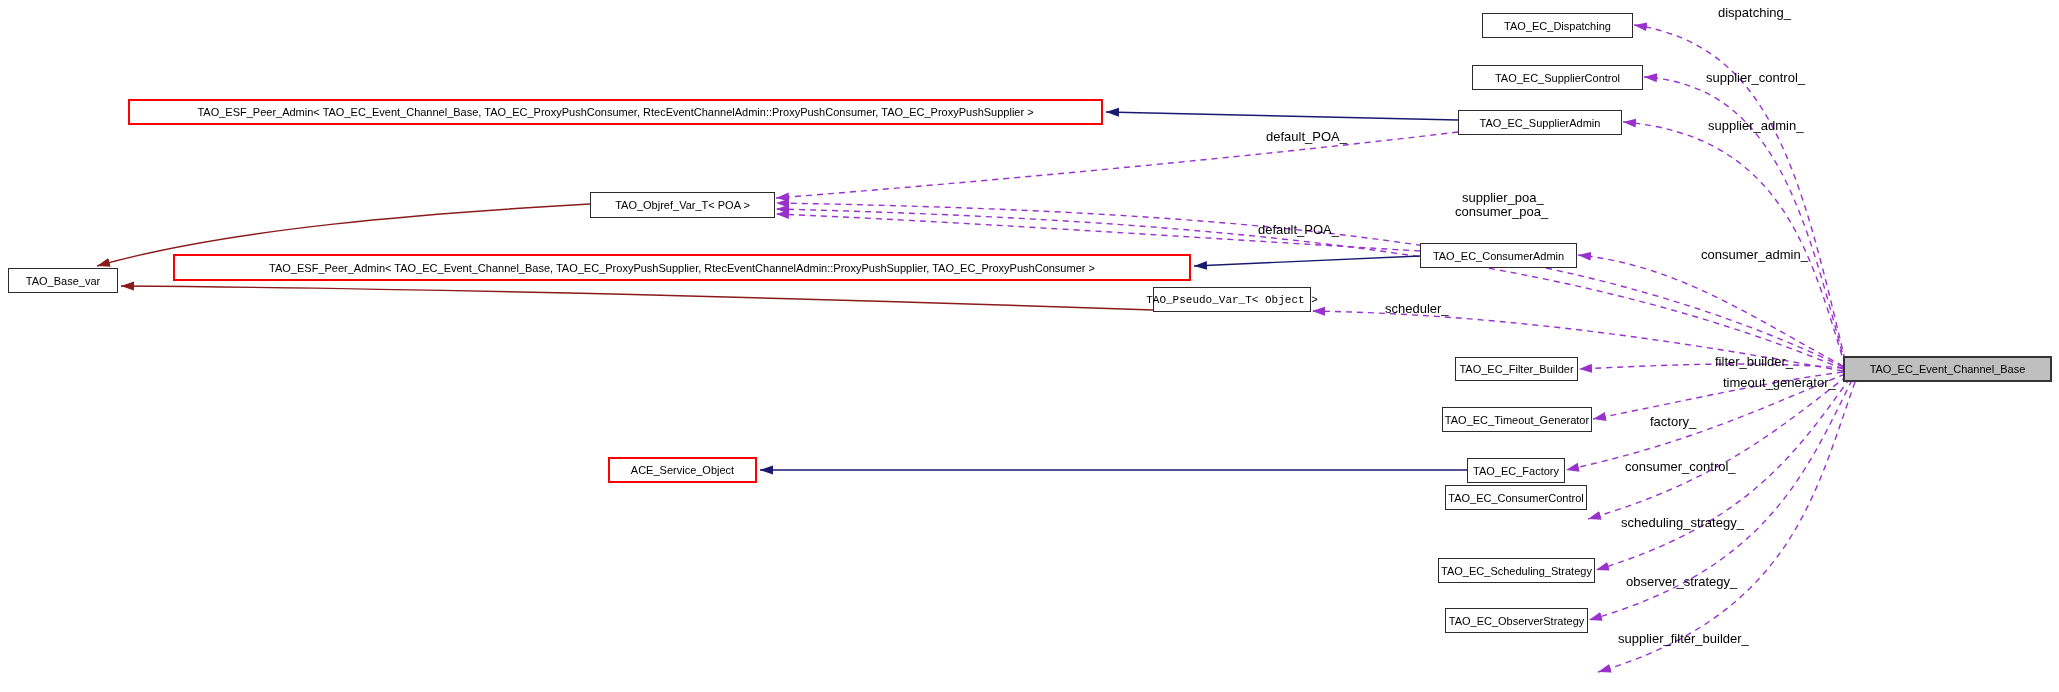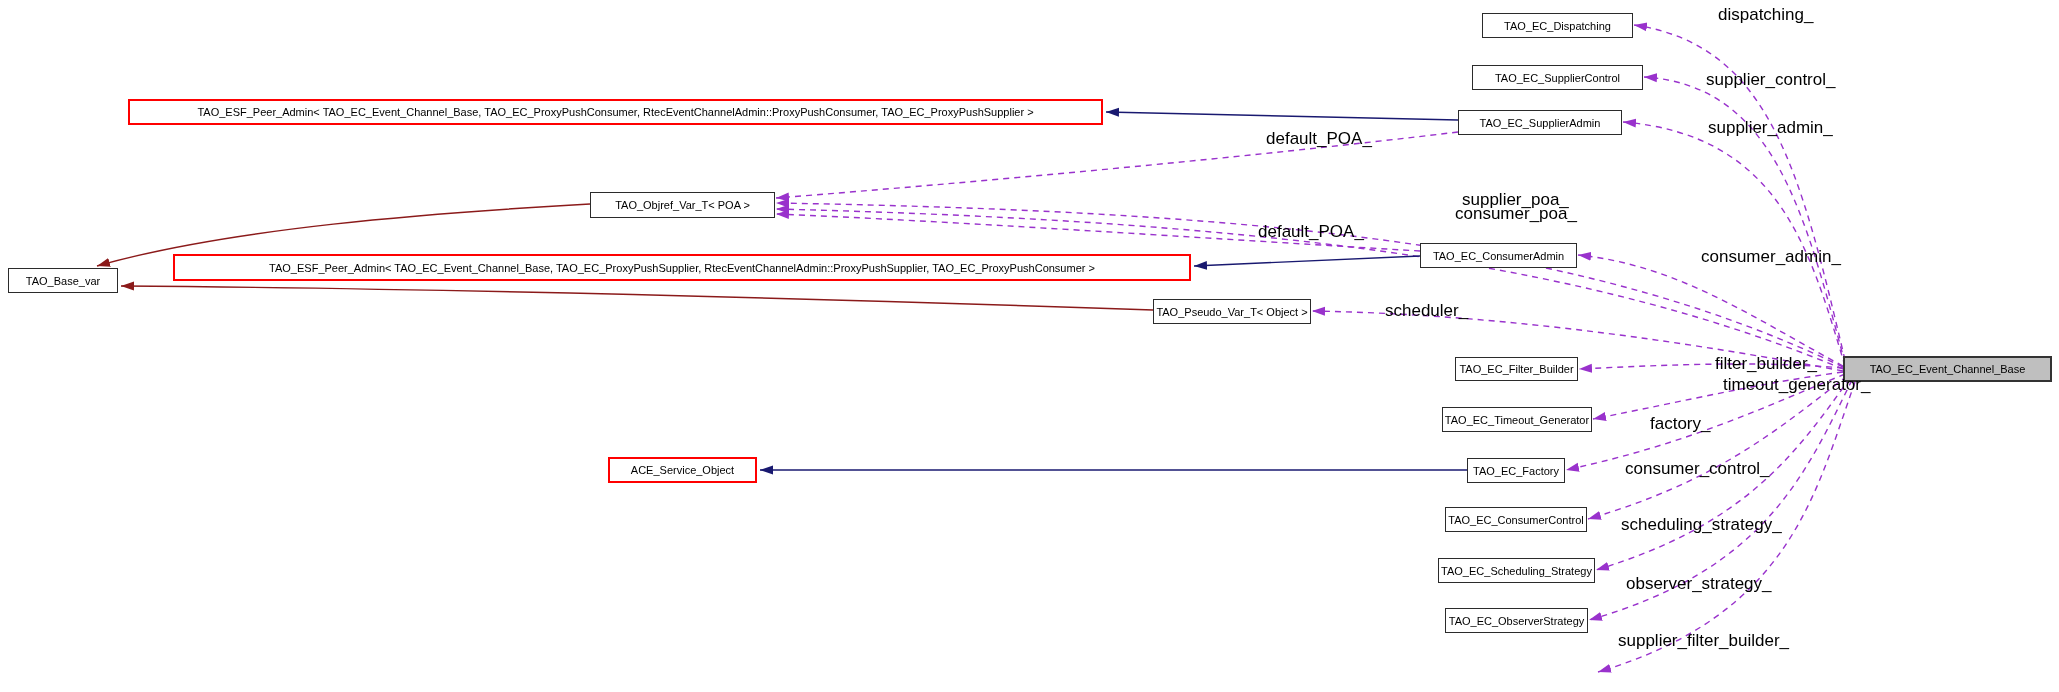--- a/index.html
+++ b/index.html
@@ -30,21 +30,21 @@
     cursor: pointer;
   }
   .node.red { border: 2px solid #ff0000; }
   .node.main {
     background: #bfbfbf;
     border: 2px solid #333333;
     cursor: default;
   }
   .edge-label {
     position: absolute;
-    font-size: 17px;
+    font-size: 13px;
     color: #000000;
     white-space: nowrap;
   }
   path.edge { fill: none; stroke-width: 1.4px; }
   path.edge.usage { stroke-dasharray: 6 5; }
 </style>
 </head>
 <body>
 
 <div class="canvas">
@@ -84,26 +84,26 @@
     </svg>
   <div>
       <div class="node " style="left: 1482px; top: 13px; width: 151px; height: 25px;">TAO_EC_Dispatching</div>
       <div class="node " style="left: 1472px; top: 65px; width: 171px; height: 25px;">TAO_EC_SupplierControl</div>
       <div class="node " style="left: 1458px; top: 110px; width: 164px; height: 25px;">TAO_EC_SupplierAdmin</div>
       <div class="node red" style="left: 128px; top: 99px; width: 975px; height: 26px;">TAO_ESF_Peer_Admin&lt; TAO_EC_Event_Channel_Base, TAO_EC_ProxyPushConsumer, RtecEventChannelAdmin::ProxyPushConsumer, TAO_EC_ProxyPushSupplier &gt;</div>
       <div class="node " style="left: 590px; top: 192px; width: 185px; height: 26px;">TAO_Objref_Var_T&lt; POA &gt;</div>
       <div class="node " style="left: 8px; top: 268px; width: 110px; height: 25px;">TAO_Base_var</div>
       <div class="node red" style="left: 173px; top: 254px; width: 1018px; height: 27px;">TAO_ESF_Peer_Admin&lt; TAO_EC_Event_Channel_Base, TAO_EC_ProxyPushSupplier, RtecEventChannelAdmin::ProxyPushSupplier, TAO_EC_ProxyPushConsumer &gt;</div>
       <div class="node " style="left: 1420px; top: 243px; width: 157px; height: 25px;">TAO_EC_ConsumerAdmin</div>
-      <div class="node " style="left: 1153px; top: 299px; width: 158px; height: 25px;">TAO_Pseudo_Var_T&lt; Object &gt;</div>
+      <div class="node " style="left: 1153px; top: 287px; width: 158px; height: 25px; font-family: Liberation Mono, monospace;">TAO_Pseudo_Var_T&lt; Object &gt;</div>
       <div class="node " style="left: 1455px; top: 357px; width: 123px; height: 24px;">TAO_EC_Filter_Builder</div>
       <div class="node " style="left: 1442px; top: 407px; width: 150px; height: 25px;">TAO_EC_Timeout_Generator</div>
       <div class="node red" style="left: 608px; top: 457px; width: 149px; height: 26px;">ACE_Service_Object</div>
       <div class="node " style="left: 1467px; top: 458px; width: 98px; height: 25px;">TAO_EC_Factory</div>
-      <div class="node " style="left: 1445px; top: 507px; width: 142px; height: 25px;">TAO_EC_ConsumerControl</div>
+      <div class="node " style="left: 1445px; top: 485px; width: 142px; height: 25px;">TAO_EC_ConsumerControl</div>
       <div class="node " style="left: 1438px; top: 558px; width: 157px; height: 25px;">TAO_EC_Scheduling_Strategy</div>
       <div class="node " style="left: 1445px; top: 608px; width: 143px; height: 25px;">TAO_EC_ObserverStrategy</div>
       <div class="node " style="left: 1435px; top: 699px; width: 167px; height: 25px; margin-top: 23px;">TAO_EC_Supplier_Filter_Builder</div>
       <div class="node main" style="left: 1843px; top: 356px; width: 209px; height: 26px;">TAO_EC_Event_Channel_Base</div>
     </div>
   <div>
       <div class="edge-label" style="left: 1718px; top: 5px;">dispatching_</div>
       <div class="edge-label" style="left: 1706px; top: 70px;">supplier_control_</div>
       <div class="edge-label" style="left: 1708px; top: 118px;">supplier_admin_</div>
       <div class="edge-label" style="left: 1266px; top: 129px;">default_POA_</div>

